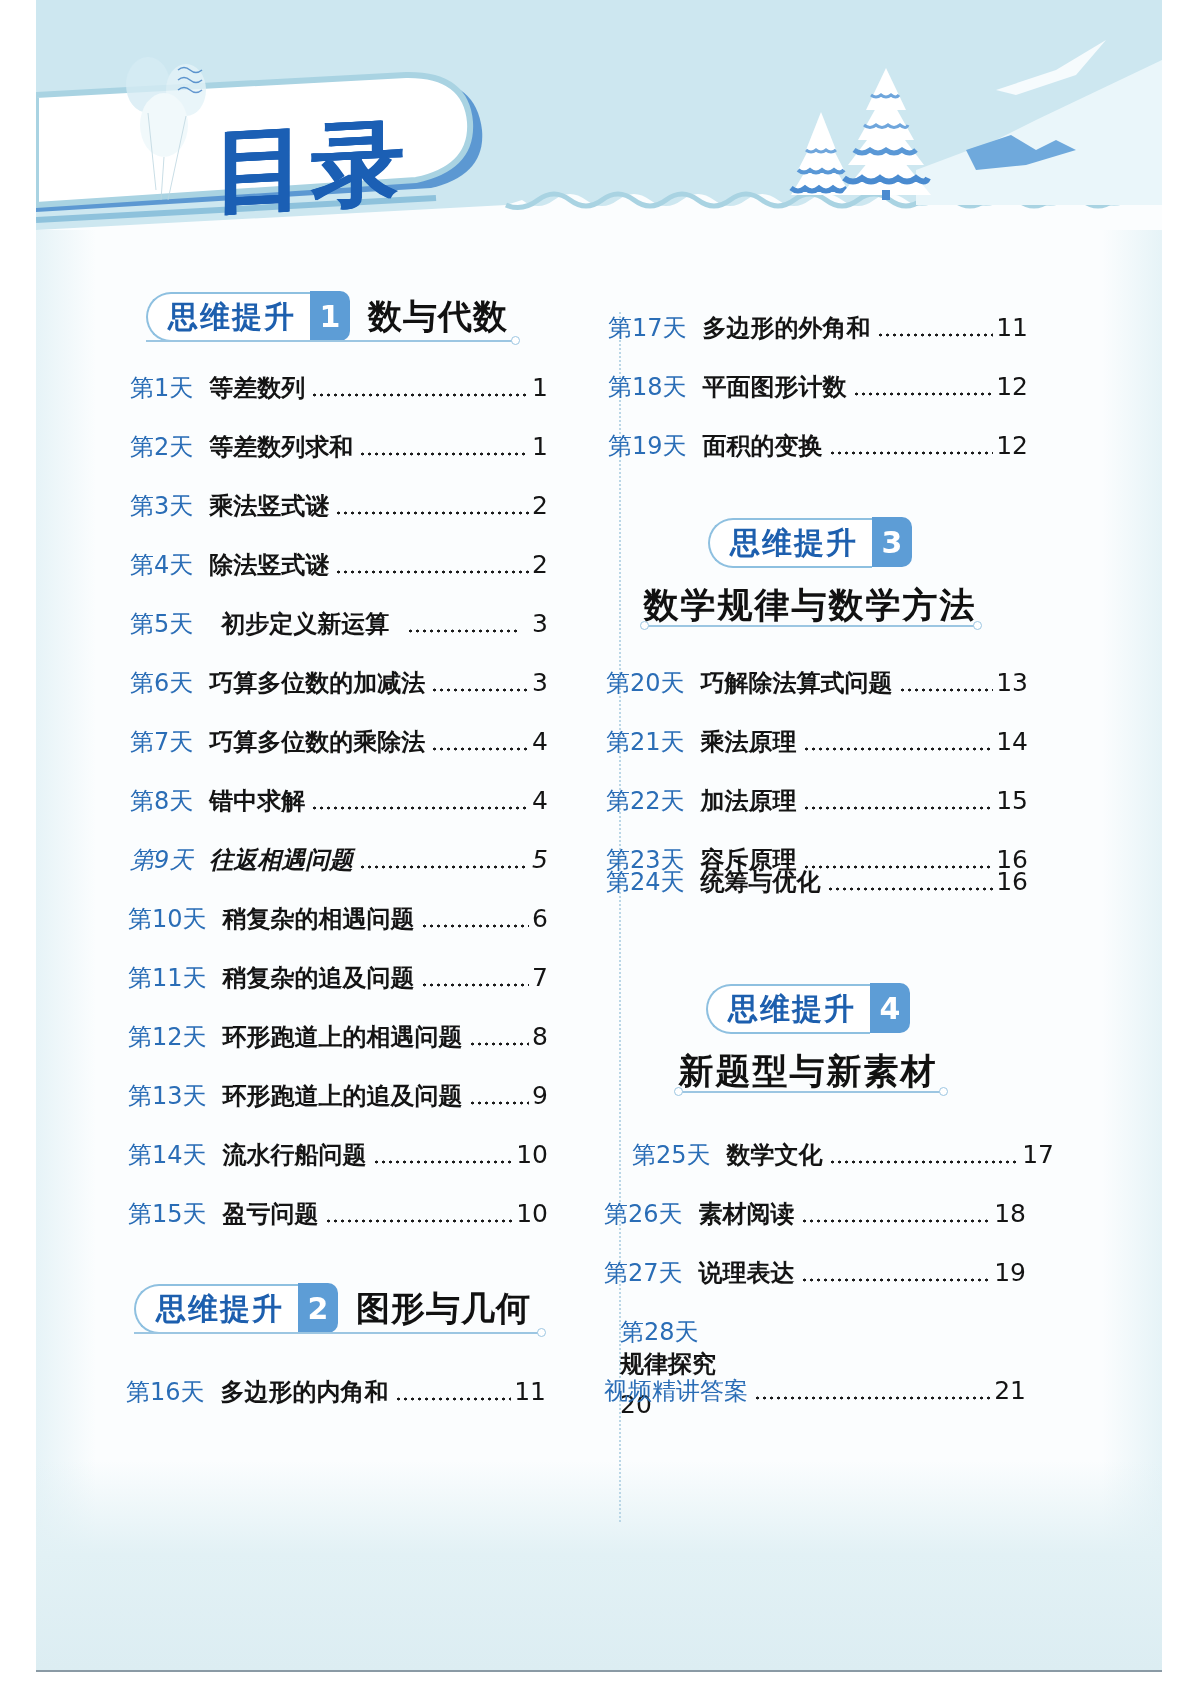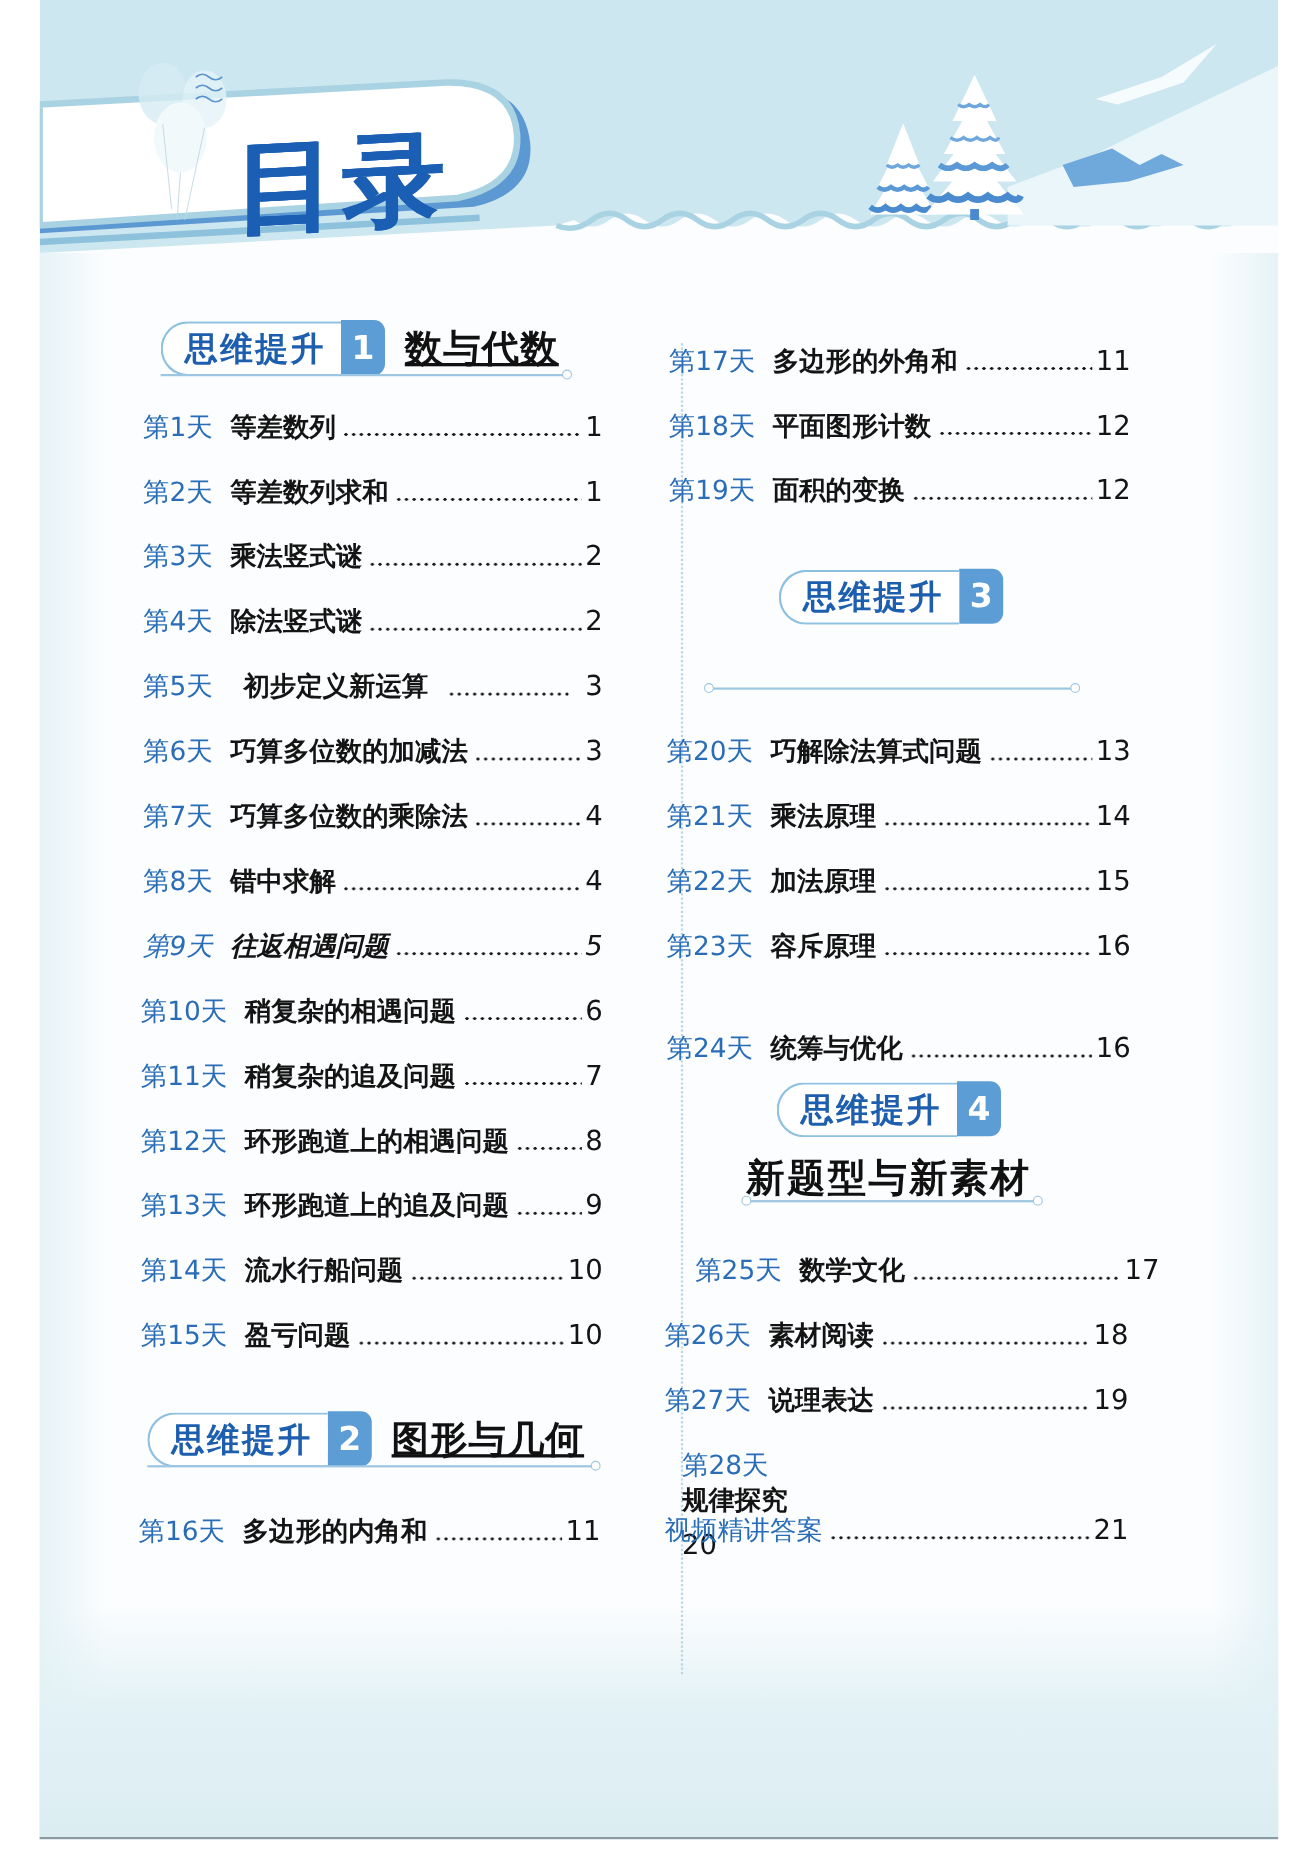--- a/index.html
+++ b/index.html
@@ -55,21 +55,20 @@
   .pill-num {
     height: 50px; min-width: 40px; padding: 0 8px;
     display: flex; align-items: center; justify-content: center;
     background: #5d9dd6; color: #ffffff; font-size: 30px; font-weight: bold;
     border-radius: 0 10px 10px 0;
     margin-top: -2px;
   }
   .sec-title {
     font-size: 34px; font-weight: bold; color: #111111; letter-spacing: 1px;
     margin-left: 18px;
-    text-decoration: underline;
   }
   .sec-line {
     position: absolute; height: 2px; background: #9cc6e2;
   }
   .sec-line::after, .sec-line.both::before {
     content: ""; position: absolute; top: -4px; width: 7px; height: 7px;
     border: 1.5px solid #9cc6e2; border-radius: 50%; background: #fff;
   }
   .sec-line::after { right: -8px; }
   .sec-line.both::before { left: -8px; }
@@ -301,20 +300,21 @@
   <span class="page-num">12</span>
 </div>
 
 <div class="sec-center" style="left:600px; top:518px; width:420px;">
   <div class="pill-wrap">
     <div class="pill">
       <span class="pill-text">思维提升</span>
     </div>
     <div class="pill-num">3</div>
   </div>
+  <span class="sec-title-block">数学规律与数学方法</span>
 </div>
 <div class="sec-line both" style="left:648px; top:625px; width:326px;"></div>
 
 <div class="toc-row" style="left:606px; top:667px; width:422px;">
   <span class="day">第20天</span>
   <span class="topic">巧解除法算式问题</span>
   <span class="leader"></span>
   <span class="page-num">13</span>
 </div>
 <div class="toc-row" style="left:606px; top:726px; width:422px;">
@@ -328,21 +328,21 @@
   <span class="topic">加法原理</span>
   <span class="leader"></span>
   <span class="page-num">15</span>
 </div>
 <div class="toc-row" style="left:606px; top:844px; width:422px;">
   <span class="day">第23天</span>
   <span class="topic">容斥原理</span>
   <span class="leader"></span>
   <span class="page-num">16</span>
 </div>
-<div class="toc-row" style="left:606px; top:937px; width:422px;text-align:right;">
+<div class="toc-row" style="left:606px; top:866px; width:422px;text-align:right;">
   <span class="day">第24天</span>
   <span class="topic">统筹与优化</span>
   <span class="leader"></span>
   <span class="page-num">16</span>
 </div>
 
 <div class="sec-center" style="left:598px; top:984px; width:420px;">
   <div class="pill-wrap">
     <div class="pill">
       <span class="pill-text">思维提升</span>

